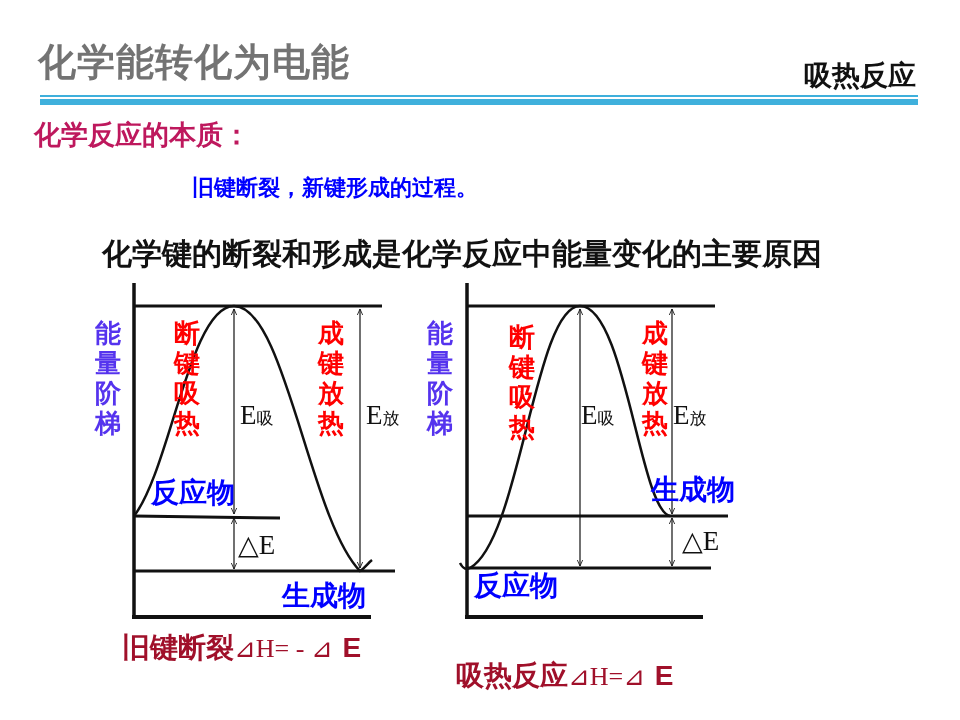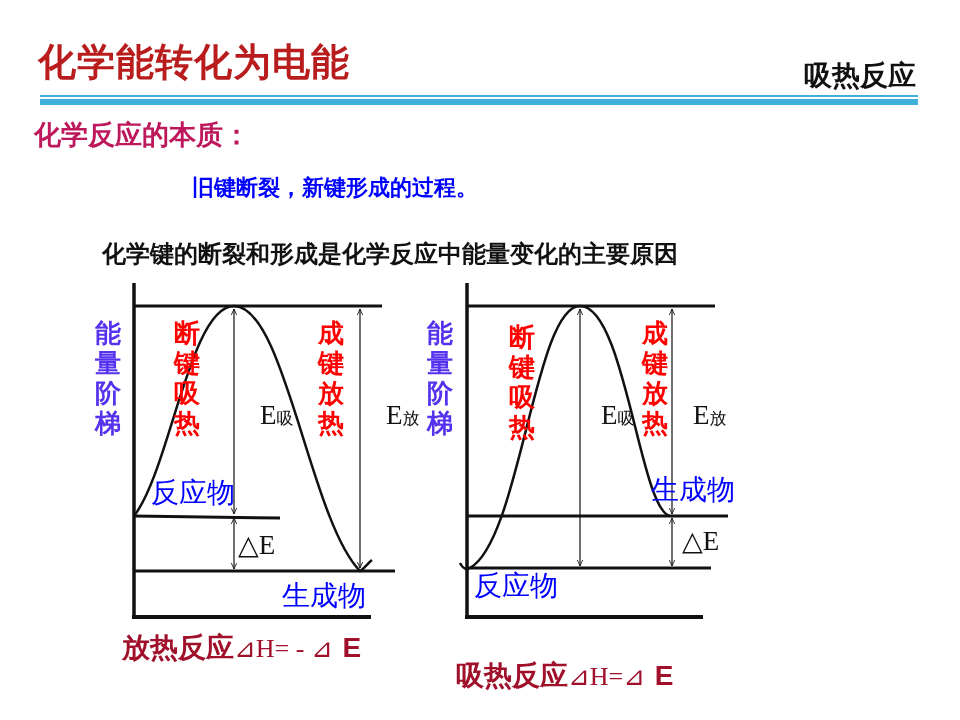--- a/index.html
+++ b/index.html
@@ -1,30 +1,30 @@
 <!DOCTYPE html>
 <html><head>
 <meta charset="utf-8">
 <style>
   html, body { margin:0; padding:0; }
   body { width:960px; height:720px; background:#ffffff; position:relative; overflow:hidden;
          font-family: "DejaVu Sans", "Liberation Sans", sans-serif; }
   .abs { position:absolute; }
-  .title { left:38px; top:38px; font-size:38px; font-weight:bold; color:#b91c1c; letter-spacing:1px; line-height:48px;text-align:center; }
+  .title { left:38px; top:38px; font-size:38px; font-weight:bold; color:#737373; letter-spacing:1px; line-height:48px;text-align:center; }
   .tag { right:44px; top:58px; font-size:28px; font-weight:bold; color:#111; line-height:36px; }
   .rule-thin { left:40px; top:95px; width:878px; height:2px; background:#3fb0dc; }
   .rule-thick { left:40px; top:99px; width:878px; height:6px; background:#3fb0dc; }
   .h2 { left:34px; top:118px; font-size:27px; font-weight:bold; color:#be185d; line-height:34px; }
   .blue-line { left:192px; top:170px; font-size:22px; font-weight:bold; color:#0000ff; line-height:36px; }
-  .statement { left:102px; top:236px; font-size:24px; font-weight:bold; color:#111; line-height:36px; }
+  .statement { left:102px; top:236px; font-size:30px; font-weight:bold; color:#111; line-height:36px; }
   .vlabel { font-size:26px; font-weight:bold; line-height:30px; width:30px; text-align:center; }
   .purple { color:#5533ee; }
   .red { color:#ff0000; }
-  .species { font-size:28px; font-weight:normal; color:#0000ff; line-height:34px;text-align:right; }
-  .elabel { font-family:"Liberation Serif","DejaVu Serif",serif; font-size:27px; color:#111; line-height:30px;margin-left:20px; }
+  .species { font-size:28px; font-weight:bold; color:#0000ff; line-height:34px;text-align:right; }
+  .elabel { font-family:"Liberation Serif","DejaVu Serif",serif; font-size:27px; color:#111; line-height:30px; }
   .elabel sub { font-family:"DejaVu Sans", sans-serif; font-size:17px; font-weight:normal; vertical-align:baseline; }
   .deltaE { font-family:"Liberation Serif","DejaVu Serif",serif; font-size:27px; color:#111; line-height:30px; }
   .caption { font-size:28px; font-weight:bold; color:#a0102a; line-height:36px; }
   .caption .eq { font-family:"Liberation Serif","DejaVu Serif",serif; font-weight:normal; font-size:26px; }
   .caption .e { font-family:"Liberation Sans", sans-serif; font-weight:bold; }
   svg { position:absolute; left:0; top:0; }
 </style>
 </head>
 <body>
 
@@ -85,21 +85,21 @@
   <div>成</div>
   <div>键</div>
   <div>放</div>
   <div>热</div>
 </div>
 <div class="abs elabel" style="left:240px; top:400px;"><span>E</span><sub>吸</sub></div>
 <div class="abs elabel" style="left:366px; top:400px;"><span>E</span><sub>放</sub></div>
 <div class="abs deltaE" style="left:238px; top:530px;">△E</div>
 <div class="abs species" style="left:151px; top:476px;">反应物</div>
 <div class="abs species" style="left:282px; top:579px;">生成物</div>
-<div class="abs caption" style="left:122px; top:630px;"><span>放热反应</span><span class="eq">⊿H= - ⊿</span> <span class="e">E</span></div>
+<div class="abs caption" style="left:122px; top:630px;"><span>旧键断裂</span><span class="eq">⊿H= - ⊿</span> <span class="e">E</span></div>
 
 <div class="abs vlabel purple" style="left:425px; top:318px;">
   <div>能</div>
   <div>量</div>
   <div>阶</div>
   <div>梯</div>
 </div>
 <div class="abs vlabel red" style="left:507px; top:322px;">
   <div>断</div>
   <div>键</div>

